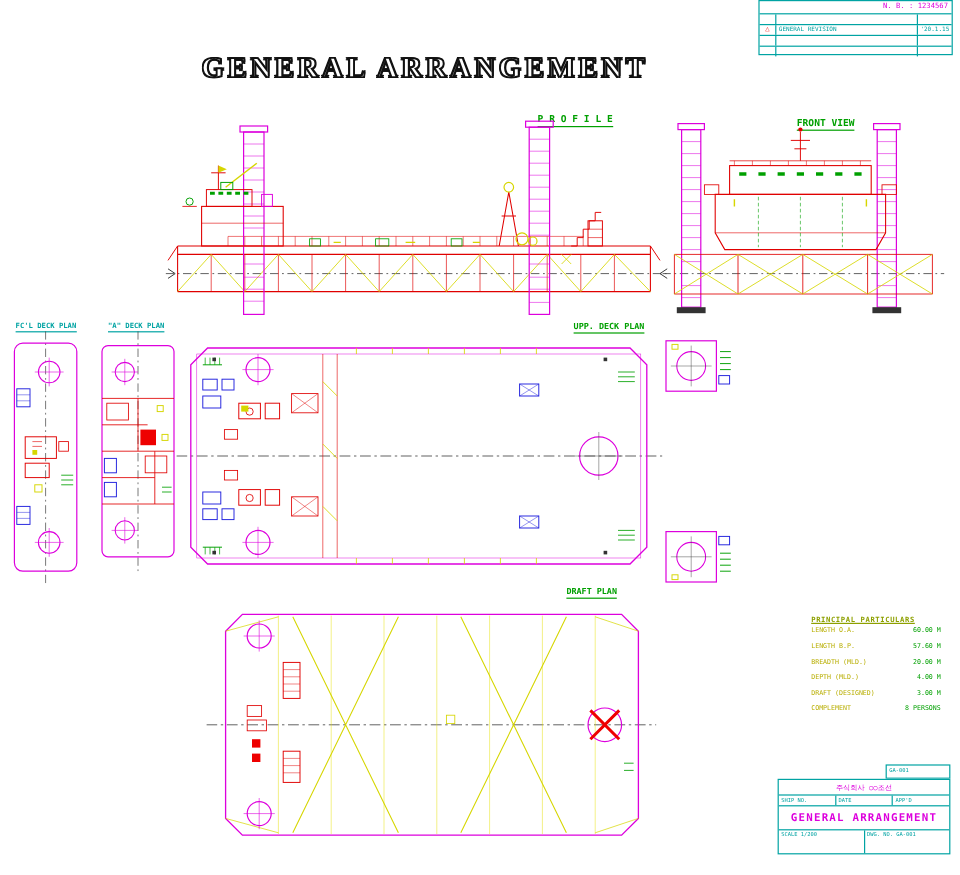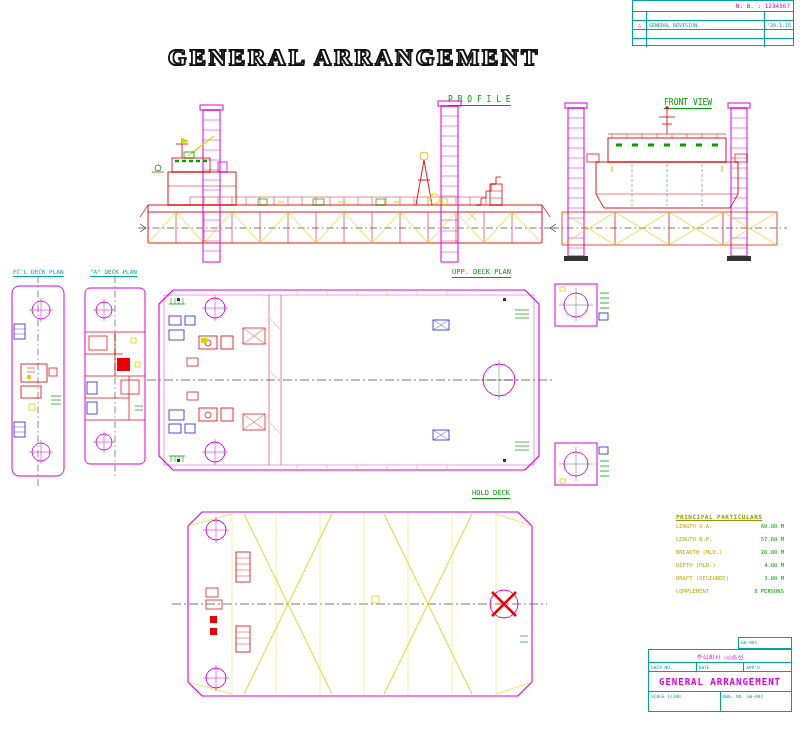--- a/index.html
+++ b/index.html
@@ -9,21 +9,21 @@
   .abs{position:absolute}
 
   
   #sheet-title{position:absolute;left:168px;top:44px;
     font-family:"Liberation Serif",serif;font-weight:bold;font-size:24px;
     letter-spacing:3px;color:#ffffff;-webkit-text-stroke:1.3px #111;
     text-shadow:1px 1px 0 #111,-1px -1px 0 #111,1px -1px 0 #111,-1px 1px 0 #111;
     white-space:nowrap}
 
   
-  .lbl{position:absolute;font-weight:normal;white-space:nowrap;line-height:1.1}
+  .lbl{position:absolute;font-weight:bold;white-space:nowrap;line-height:1.1}
   .lbl.green{color:#00a000;border-bottom:1px solid #00a000}
   .lbl.teal{color:#00a3a3;border-bottom:1px solid #00a3a3}
 
   
   #rev-block{left:632px;top:0;width:162px;height:46px;border:1px solid #00a3a3;background:#fff}
   .rev-docno{position:absolute;right:3px;top:1px;font-size:6px;color:#dd00dd;white-space:nowrap}
   .rev-row{position:absolute;left:0;width:100%;height:9px;border-top:1px solid #00a3a3;
     display:flex;font-size:5px;color:#00a3a3}
   .rev-mark{width:14px;border-right:1px solid #00a3a3;color:#ee0000;font-size:6px;
     line-height:8px;text-align:center}
@@ -56,22 +56,22 @@
 </style>
 </head>
 <body>
 
 <div id="sheet-title">GENERAL ARRANGEMENT</div>
 
 <div class="lbl green" style="left:448px;top:96px;font-size:8px">P R O F I L E</div>
 <div class="lbl green" style="left:664px;top:99px;font-size:8px">FRONT VIEW</div>
 <div class="lbl teal" style="left:13px;top:269px;font-size:6px">FC'L DECK PLAN</div>
 <div class="lbl teal" style="left:90px;top:269px;font-size:6px">"A" DECK PLAN</div>
-<div class="lbl green" style="left:452px;top:269px;font-size:7px">UPP. DECK PLAN</div>
-<div class="lbl green" style="left:472px;top:490px;font-size:7px">HOLD DECK</div>
+<div class="lbl green" style="left:478px;top:269px;font-size:7px">UPP. DECK PLAN</div>
+<div class="lbl green" style="left:472px;top:490px;font-size:7px">DRAFT PLAN</div>
 
 <div id="rev-block" class="abs">
   <div class="rev-docno">N. B. : 1234567</div>
   <div class="rev-row" style="top:10px">
     <span class="rev-mark"></span>
     <span class="rev-note"></span>
     <span class="rev-date"></span>
   </div>
   <div class="rev-row" style="top:19px">
     <span class="rev-mark">△</span>

